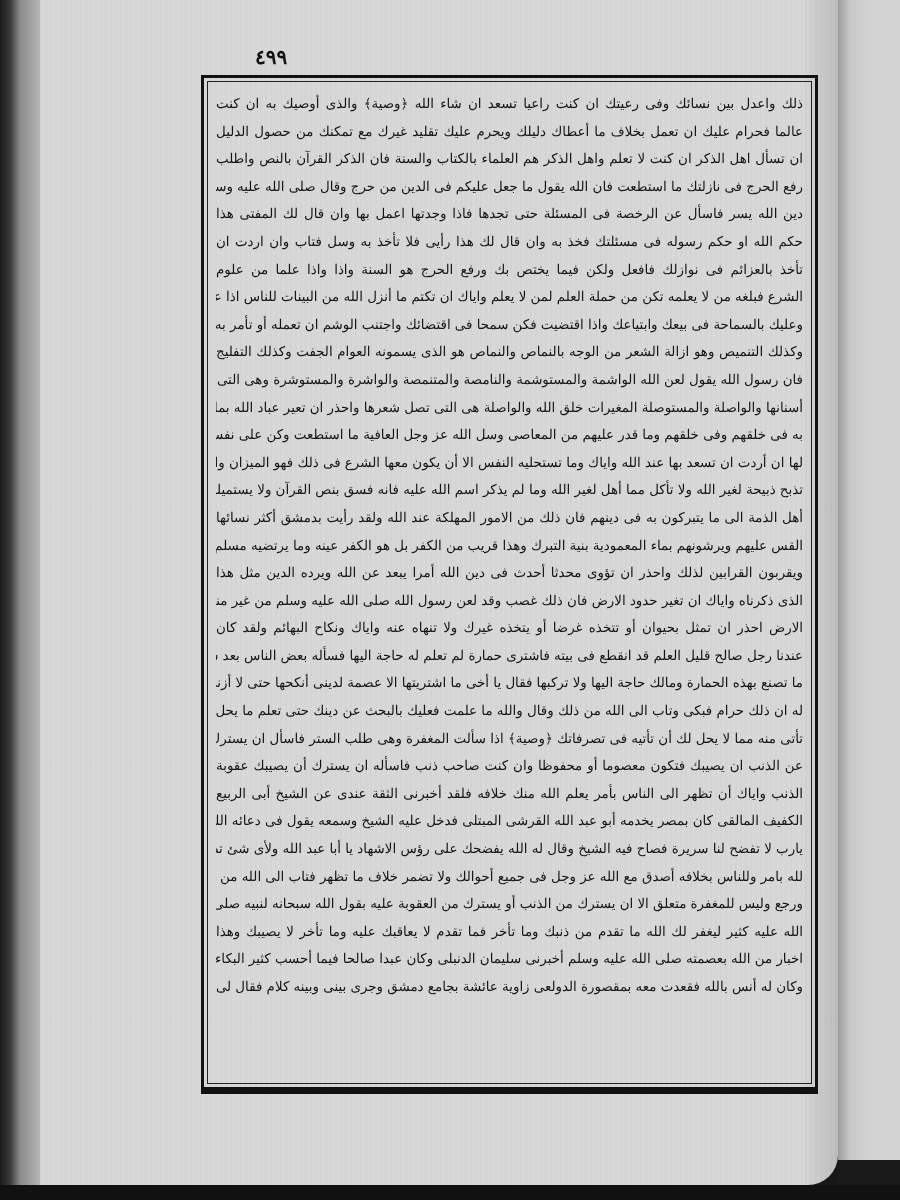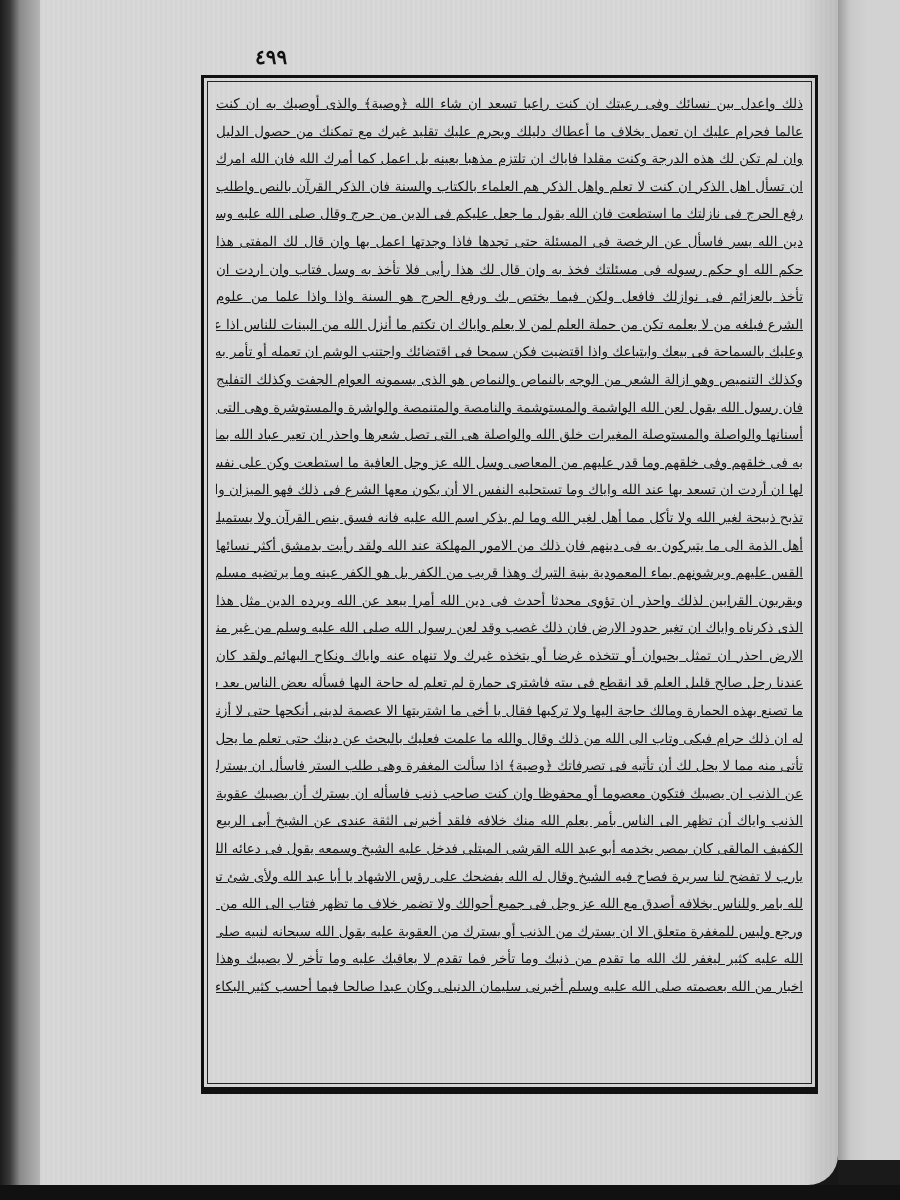--- a/index.html
+++ b/index.html
@@ -8,41 +8,40 @@
   .page-left{position:absolute;left:40px;top:0;width:798px;height:1185px;background:#d7d7d7;border-bottom-right-radius:30px;
      background-image:repeating-linear-gradient(90deg,rgba(0,0,0,0.015) 0 2px,rgba(255,255,255,0.02) 2px 5px);}
   .gutter-shadow{position:absolute;left:800px;top:0;width:38px;height:1185px;background:linear-gradient(90deg,rgba(0,0,0,0) 0,rgba(0,0,0,0.12) 100%);}
   .page-right{position:absolute;left:838px;top:0;width:62px;height:1160px;background:#cfcfcf;
      background-image:linear-gradient(90deg,#9c9c9c 0,#c8c8c8 12px,#d2d2d2 30px);}
   .page-number{position:absolute;left:255px;top:45px;font-family:"DejaVu Serif",serif;font-weight:bold;font-size:20px;color:#111;}
   .frame{position:absolute;left:201px;top:75px;width:617px;height:1015px;border:3px solid #111;box-sizing:border-box;}
   .frame::before{content:"";position:absolute;left:3px;top:3px;right:3px;bottom:3px;border:1px solid #222;}
   .frame::after{content:"";position:absolute;left:-3px;right:-3px;bottom:-7px;height:4px;background:#111;}
   .text-block{position:absolute;left:12px;right:12px;top:12px;direction:rtl;}
-  .line{height:27.6px;line-height:27.6px;font-family:"DejaVu Serif",serif;font-size:13.4px;color:#141414;white-space:nowrap;text-align:justify;text-align-last:justify;overflow:hidden;text-decoration:underline;}
+  .line{height:27.6px;line-height:27.6px;font-family:"DejaVu Serif",serif;font-size:13.4px;color:#141414;white-space:nowrap;text-align:justify;text-align-last:justify;overflow:hidden;}
   .bottom-dark{position:absolute;left:0;top:1185px;width:900px;height:15px;background:#111;}
 </style>
 </head>
 <body>
 
 <div class="spine"></div>
 <div class="page-left"></div>
 <div class="gutter-shadow"></div>
 
 <div class="page-right">
   
 </div>
 
 <div class="page-number">٤٩٩</div>
 
 <div class="frame">
   <div class="text-block" id="textblock">
       <div class="line">ذلك واعدل بين نسائك وفى رعيتك ان كنت راعيا تسعد ان شاء الله ﴿وصية﴾ والذى أوصيك به ان كنت</div>
       <div class="line">عالما فحرام عليك ان تعمل بخلاف ما أعطاك دليلك ويحرم عليك تقليد غيرك مع تمكنك من حصول الدليل</div>
-      <div class="line">وان لم تكن لك هذه الدرجة وكنت مقلدا فاياك ان تلتزم مذهبا بعينه بل اعمل كما أمرك الله فان الله امرك</div>
       <div class="line">ان تسأل اهل الذكر ان كنت لا تعلم واهل الذكر هم العلماء بالكتاب والسنة فان الذكر القرآن بالنص واطلب</div>
       <div class="line">رفع الحرج فى نازلتك ما استطعت فان الله يقول ما جعل عليكم فى الدين من حرج وقال صلى الله عليه وسلم</div>
       <div class="line">دين الله يسر فاسأل عن الرخصة فى المسئلة حتى تجدها فاذا وجدتها اعمل بها وان قال لك المفتى هذا</div>
       <div class="line">حكم الله او حكم رسوله فى مسئلتك فخذ به وان قال لك هذا رأيى فلا تأخذ به وسل فتاب وان اردت ان</div>
       <div class="line">تأخذ بالعزائم فى نوازلك فافعل ولكن فيما يختص بك ورفع الحرج هو السنة واذا واذا علما من علوم</div>
       <div class="line">الشرع فبلغه من لا يعلمه تكن من حملة العلم لمن لا يعلم واياك ان تكتم ما أنزل الله من البينات للناس اذا علمت ذلك</div>
       <div class="line">وعليك بالسماحة فى بيعك وابتياعك واذا اقتضيت فكن سمحا فى اقتضائك واجتنب الوشم ان تعمله أو تأمر به</div>
       <div class="line">وكذلك التنميص وهو ازالة الشعر من الوجه بالنماص والنماص هو الذى يسمونه العوام الجفت وكذلك التفليج</div>
       <div class="line">فان رسول الله يقول لعن الله الواشمة والمستوشمة والنامصة والمتنمصة والواشرة والمستوشرة وهى التى تفلج</div>
       <div class="line">أسنانها والواصلة والمستوصلة المغيرات خلق الله والواصلة هى التى تصل شعرها واحذر ان تعير عباد الله بما ابتلاهم الله</div>
@@ -59,16 +58,17 @@
       <div class="line">له ان ذلك حرام فبكى وتاب الى الله من ذلك وقال والله ما علمت فعليك بالبحث عن دينك حتى تعلم ما يحل لك أن</div>
       <div class="line">تأتى منه مما لا يحل لك أن تأتيه فى تصرفاتك ﴿وصية﴾ اذا سألت المغفرة وهى طلب الستر فاسأل ان يسترك</div>
       <div class="line">عن الذنب ان يصيبك فتكون معصوما أو محفوظا وان كنت صاحب ذنب فاسأله ان يسترك أن يصيبك عقوبة</div>
       <div class="line">الذنب واياك أن تظهر الى الناس بأمر يعلم الله منك خلافه فلقد أخبرنى الثقة عندى عن الشيخ أبى الربيع</div>
       <div class="line">الكفيف المالقى كان بمصر يخدمه أبو عبد الله القرشى المبتلى فدخل عليه الشيخ وسمعه يقول فى دعائه اللهم</div>
       <div class="line">يارب لا تفضح لنا سريرة فصاح فيه الشيخ وقال له الله يفضحك على رؤس الاشهاد يا أبا عبد الله ولأى شئ تظهر</div>
       <div class="line">لله بامر وللناس بخلافه أصدق مع الله عز وجل فى جميع أحوالك ولا تضمر خلاف ما تظهر فتاب الى الله من ذلك</div>
       <div class="line">ورجع وليس للمغفرة متعلق الا ان يسترك من الذنب أو يسترك من العقوبة عليه بقول الله سبحانه لنبيه صلى</div>
       <div class="line">الله عليه كثير ليغفر لك الله ما تقدم من ذنبك وما تأخر فما تقدم لا يعاقبك عليه وما تأخر لا يصيبك وهذا</div>
       <div class="line">اخبار من الله بعصمته صلى الله عليه وسلم أخبرنى سليمان الدنبلى وكان عبدا صالحا فيما أحسب كثير البكاء</div>
+      <div class="line">وكان له أنس بالله فقعدت معه بمقصورة الدولعى زاوية عائشة بجامع دمشق وجرى بينى وبينه كلام فقال لى</div>
     </div>
 </div>
 
 <div class="bottom-dark"></div>
 
 </body></html>

